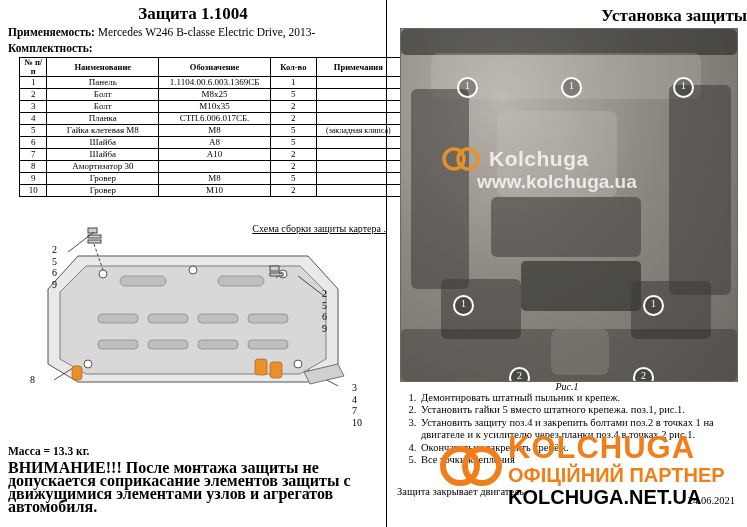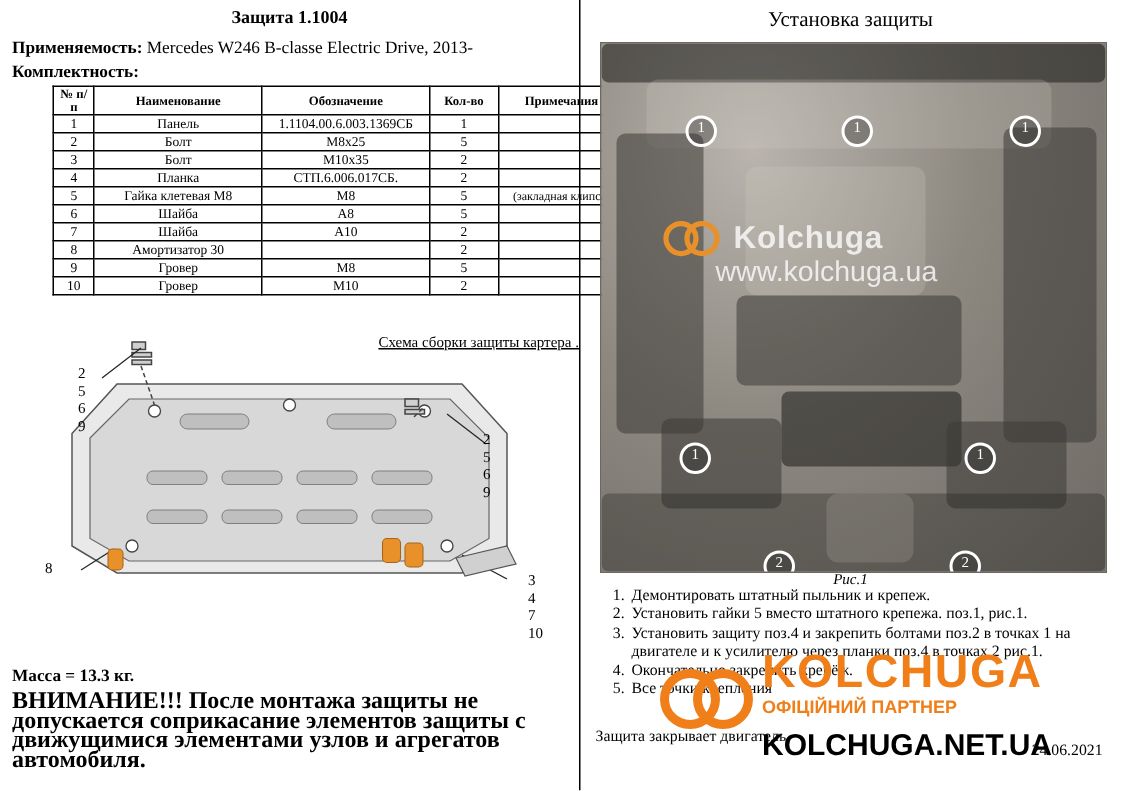--- a/index.html
+++ b/index.html
@@ -13,34 +13,33 @@
   }
   .page{position:relative;width:747px;height:527px;}
   .divider-v{
     position:absolute;left:386px;top:0;width:1px;height:527px;background:#000;
   }
 
   
   .left{position:absolute;left:0;top:0;width:386px;height:527px;}
   .title{
     position:absolute;left:0;top:4px;width:386px;text-align:center;
-    font-size:12px;font-weight:bold;
+    font-size:17px;font-weight:bold;
   }
   .applic{
     position:absolute;left:8px;top:26px;width:376px;font-size:11.5px;line-height:13px;
   }
   .applic b{font-weight:bold;}
   .komplekt{
     position:absolute;left:8px;top:42px;font-size:11.5px;font-weight:bold;text-align:center;
   }
 
   table.parts{
     position:absolute;left:19px;top:57px;border-collapse:collapse;width:382px;
     font-size:9px;
-    margin-left:16px;
   }
   table.parts th, table.parts td{
     border:1px solid #000;padding:0 2px;text-align:center;height:11px;line-height:11px;
     font-weight:normal;
   }
   table.parts th{font-weight:bold;font-size:8.5px;line-height:9px;}
   .col-n{width:22px;}
   .col-name{width:105px;}
   .col-des{width:105px;}
   .col-qty{width:40px;}
@@ -70,22 +69,22 @@
     position:absolute;left:8px;top:445px;font-size:11.5px;font-weight:bold;
   }
   .warning{
     position:absolute;left:8px;top:461px;width:376px;font-size:16px;
     font-weight:bold;line-height:13px;
   }
 
   
   .right{position:absolute;left:387px;top:0;width:360px;height:527px;}
   .rtitle{
-    position:absolute;left:0;top:6px;width:360px;text-align:center;
-    font-size:14px;font-weight:normal;
+    position:absolute;left:0;top:6px;width:360px;text-align:right;
+    font-size:17px;font-weight:bold;
   }
   .photo{
     position:absolute;left:13px;top:28px;width:336px;height:352px;
     background:
       radial-gradient(ellipse at 30% 20%, #b9b4ad 0%, #8d8880 45%, #6e6a64 100%),
       linear-gradient(#9a958e,#6b6761);
     overflow:hidden;
     border:1px solid #6b6761;
   }
   
@@ -96,21 +95,21 @@
   .callout{
     position:absolute;width:17px;height:17px;border-radius:50%;
     border:2px solid #ffffff;color:#ffffff;background:rgba(40,40,40,.35);
     font-size:10px;line-height:14px;text-align:center;font-family:"Liberation Serif",serif;
   }
   .wm{
     position:absolute;color:rgba(255,255,255,.78);
     font-family:"Liberation Sans", sans-serif;
   }
   .wm-main{left:88px;top:118px;font-size:21px;font-weight:bold;letter-spacing:.5px;}
-  .wm-sub{left:76px;top:142px;font-size:19px;font-weight:normal;}
+  .wm-sub{left:76px;top:142px;font-size:19px;font-weight:bold;}
   .ring{
     position:absolute;left:40px;top:113px;width:40px;height:34px;
   }
   .fig{
     position:absolute;left:0;top:381px;width:360px;text-align:center;
     font-size:10px;font-style:italic;
   }
   ol.steps{
     position:absolute;left:14px;top:392px;width:340px;margin:0;padding-left:18px;
     font-size:10.5px;line-height:12.4px;
@@ -126,21 +125,21 @@
   
   .wm2{
     position:absolute;left:438px;top:420px;width:309px;height:95px;
     pointer-events:none;
   }
   .wm2 .k{
     position:absolute;left:70px;top:10px;font-size:31px;font-weight:bold;
     color:#f07f1a;font-family:"Liberation Sans",sans-serif;letter-spacing:1px;
   }
   .wm2 .p{
-    position:absolute;left:70px;top:44px;font-size:12px;font-weight:bold;
+    position:absolute;left:70px;top:44px;font-size:20px;font-weight:bold;
     color:#f07f1a;font-family:"Liberation Sans",sans-serif;
   }
   .wm2 .u{
     position:absolute;left:70px;top:66px;font-size:20px;font-weight:bold;
     color:#000000;font-family:"Liberation Sans",sans-serif;
   }
   .wm2 .logo{position:absolute;left:0px;top:18px;width:66px;height:56px;}
 </style>
 </head>
 <body>

